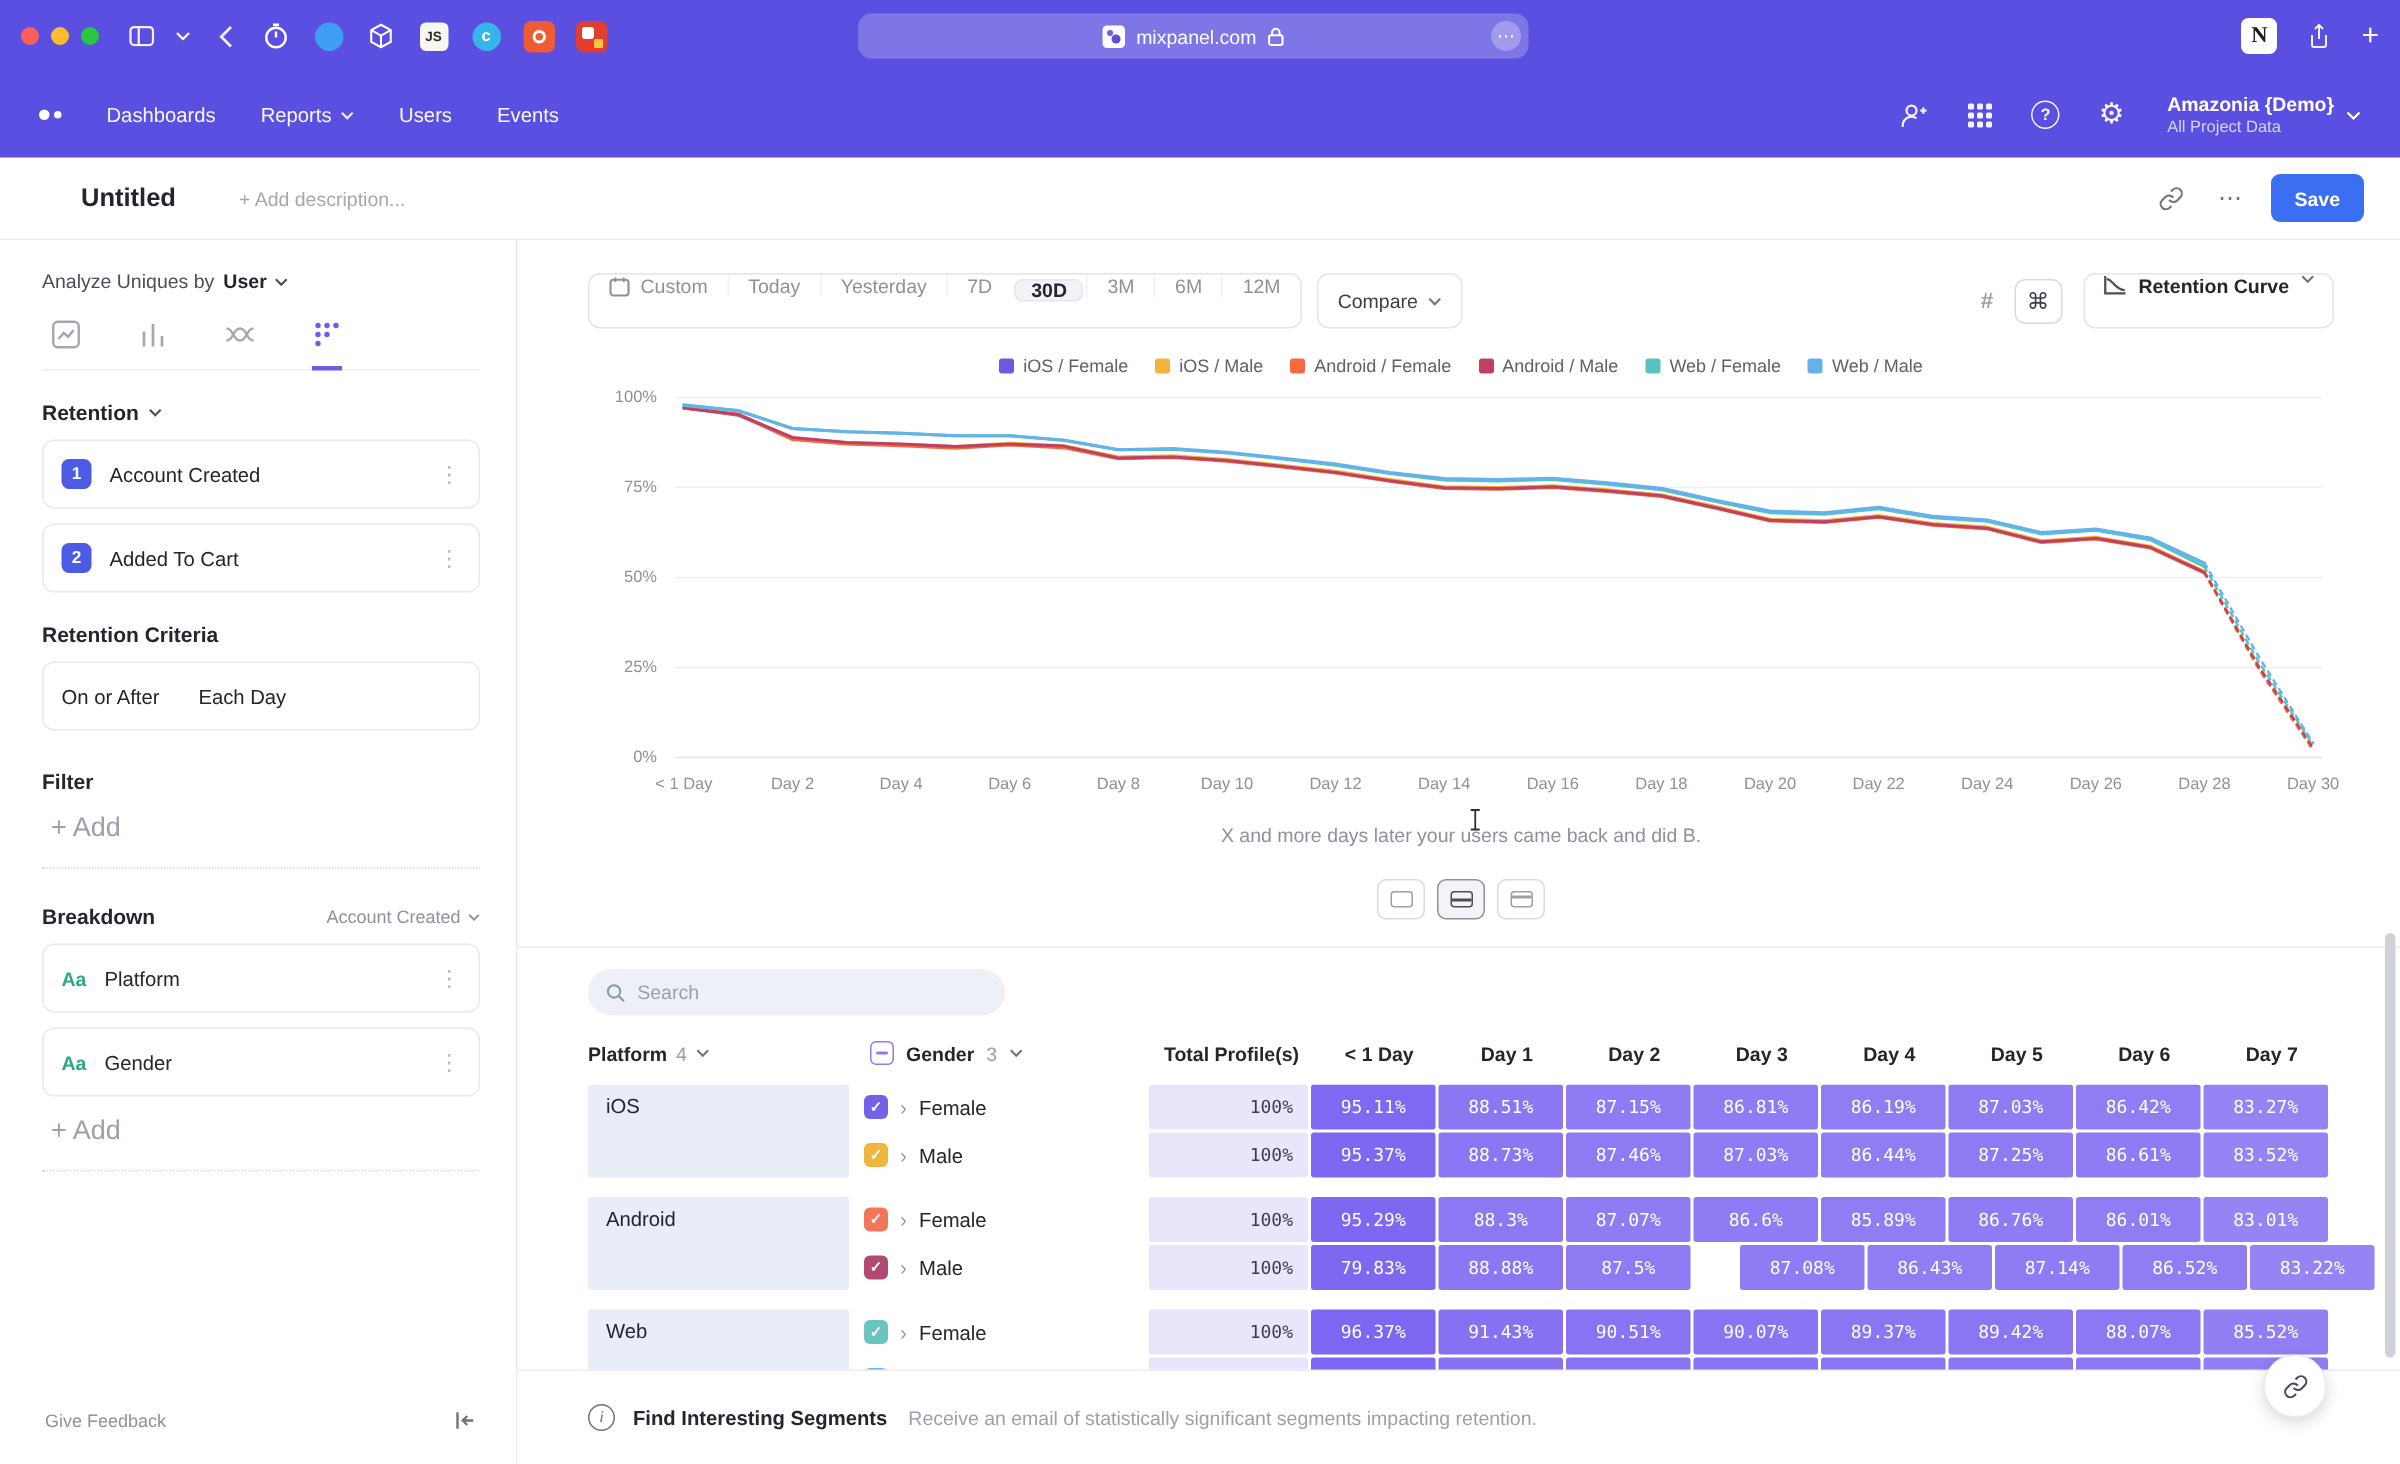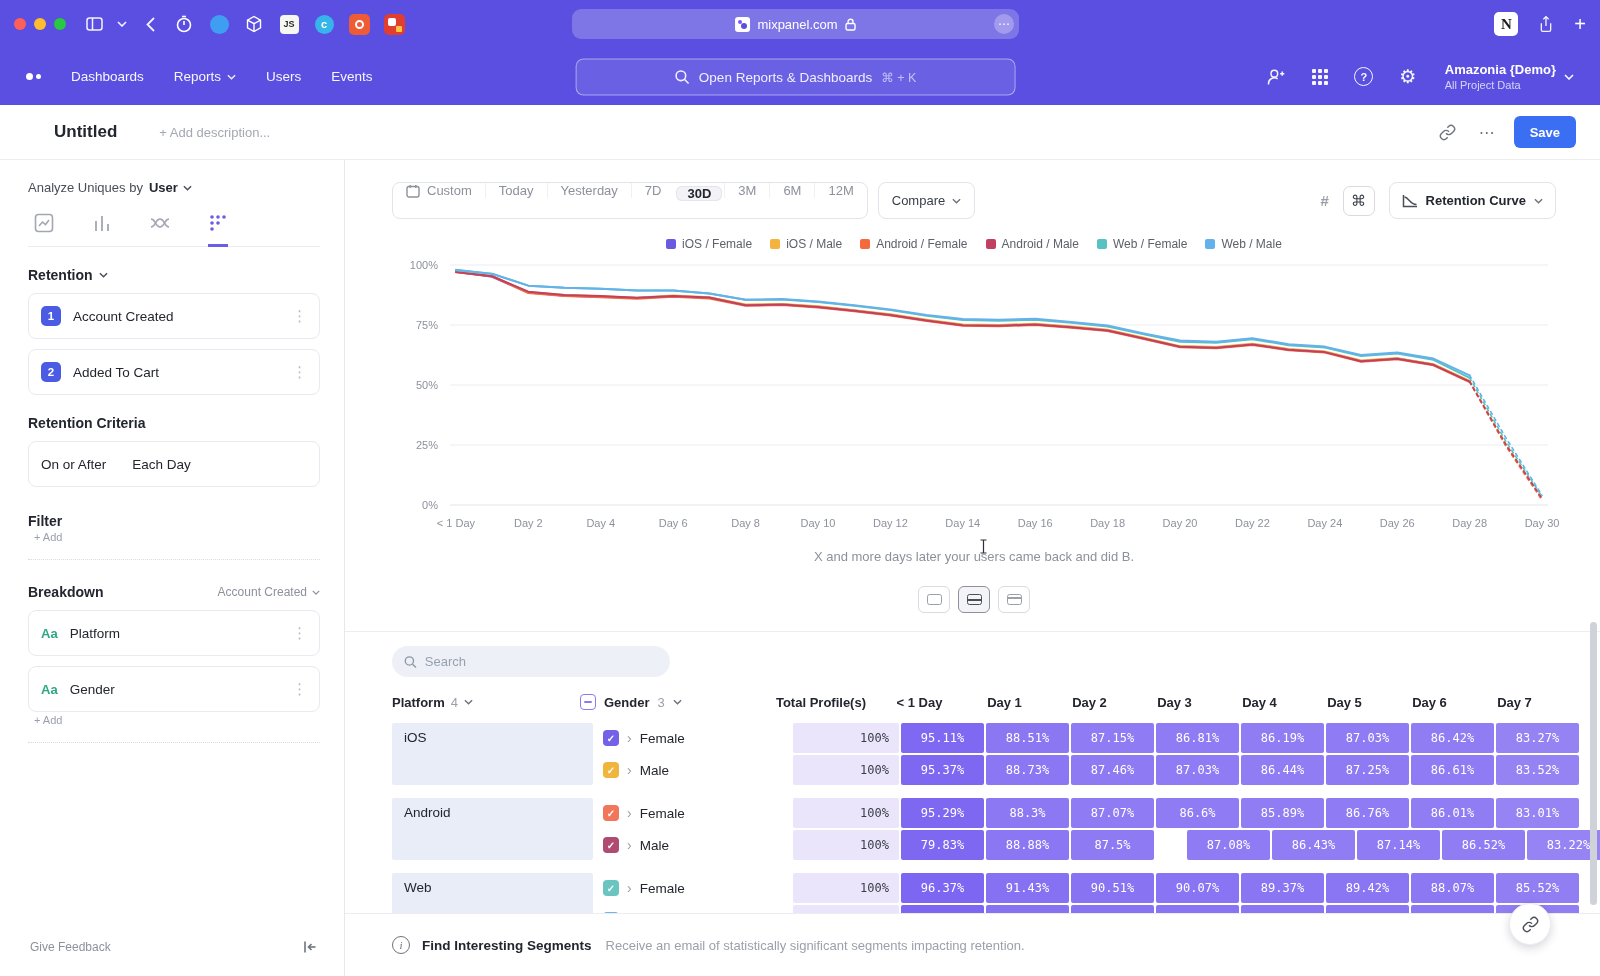--- a/index.html
+++ b/index.html
@@ -71,39 +71,39 @@
   .sb-tab { padding-bottom:11px; color:#a3a7b2; border-bottom:3px solid transparent; margin-bottom:-1px; }
   .sb-tab.active { color:#6c5ce7; border-bottom-color:#6c5ce7; }
   .sec-head { margin-top:20px; font-size:14px; font-weight:600; color:#23262e; display:flex; align-items:center; gap:6px; }
   .sec-head .right { margin-left:auto; font-weight:400; font-size:12px; color:#8d919c; display:flex; align-items:center; gap:5px; }
   .card { border:1px solid #e9e9f0; border-radius:8px; height:46px; display:flex; align-items:center; padding:0 12px; margin-top:10px; background:#fff; }
   .step-badge { width:20px; height:20px; border-radius:5px; background:#4b5be4; color:#fff; font-size:11.5px; font-weight:bold; display:flex; align-items:center; justify-content:center; flex:none; }
   .card .lbl { margin-left:12px; font-size:13.5px; color:#23262e; }
   .card .kebab { margin-left:auto; color:#b6bac2; font-size:15px; }
   .crit-card span { font-size:13.5px; color:#23262e;text-align:center; }
   .crit-card span + span { margin-left:26px; }
-  .add-row { margin-top:2px; color:#9ba0ab; font-size:11px; padding:0 6px 16px; border-bottom:1px dotted #d9dbe2; }
+  .add-row { margin-top:12px; color:#9ba0ab; font-size:18px; padding:0 6px 16px; border-bottom:1px dotted #d9dbe2; }
   .aa { color:#2ea884; font-size:13px; font-weight:bold; }
   .sb-footer { height:58px; flex:none; display:flex; align-items:center; justify-content:space-between; padding:0 26px 0 30px; }
   .feedback { font-size:12px; color:#8d919c; }
 
   
   .main { flex:1; min-width:0; display:flex; flex-direction:column; position:relative; background:#fff; }
   .main-scroll { flex:1; min-height:0; overflow:hidden; position:relative; }
   .chart-section { padding:22px 44px 0 47px; }
   .toolbar { display:flex; align-items:center; }
   .range-control { display:flex; align-items:flex-start; border:1px solid #e3e4ea; border-radius:8px; height:37px; overflow:hidden; background:#fff; }
   .seg { display:flex; align-items:center; gap:7px; padding:0 13px; font-size:13px; color:#8d919c; border-left:1px solid #f0f1f5; }
   .seg:first-child { border-left:none; }
   .seg.selected { background:#f2f2f7; color:#23262e; font-weight:700; border-radius:6px; margin:3px 2px; padding:0 11px; border-left:none; box-shadow:inset 0 0 0 1px #e4e5ee; }
   .compare-btn { margin-left:10px; display:flex; align-items:center; gap:7px; border:1px solid #e3e4ea; border-radius:8px; height:37px; padding:0 13px; font-size:13px; color:#3a3e48; background:#fff; }
   .tb-spacer { flex:1; }
   .fmt-hash { color:#9aa0aa; font-size:15px; font-weight:600; width:28px; text-align:center; }
   .fmt-cmd { width:32px; height:30px; border:1px solid #d9dae1; border-radius:7px; display:flex; align-items:center; justify-content:center; font-size:15px; color:#3a3e48; margin-left:4px; background:#fff; }
-  .charttype-btn { margin-left:14px; display:flex; align-items:center; gap:8px; border:1px solid #e3e4ea; border-radius:8px; height:37px; padding:0 12px; font-size:13px; font-weight:600; color:#23262e; background:#fff; }
+  .charttype-btn { margin-left:14px; display:flex; align-items:flex-start; gap:8px; border:1px solid #e3e4ea; border-radius:8px; height:37px; padding:0 12px; font-size:13px; font-weight:600; color:#23262e; background:#fff; }
 
   .legend { margin-top:18px; display:flex; justify-content:center; gap:18px; }
   .leg-item { display:flex; align-items:center; gap:6px; font-size:12px; color:#5d6169; }
   .leg-item i { width:10px; height:10px; border-radius:2px; display:block; }
 
   .chart-wrap { margin-top:10px; position:relative; padding-left:58px; padding-right:8px; }
   .ylabels { position:absolute; left:0; top:0; width:46px; height:248px; }
   .ylabels span { position:absolute; right:0; font-size:11px; color:#8d919c; transform:translateY(-50%); }
   .xlabels { position:relative; height:16px; margin-top:8px; margin-left:58px; margin-right:8px; }
   .xlabels span { position:absolute; transform:translateX(-50%); font-size:11px; color:#8d919c; white-space:nowrap; }
@@ -126,21 +126,21 @@
   .col-plat { width:178px; margin-right:10px; display:flex; align-items:center; gap:6px; }
   .col-gen { width:190px; display:flex; align-items:center; gap:8px; }
   .col-total { width:106px; text-align:right; padding-right:10px; }
   .col-day { width:83px; margin-left:2px; text-align:center; }
   .th { font-size:13px; font-weight:700; color:#23262e; }
   .cnt { color:#9aa0aa; font-weight:400; font-size:13px; }
   .cb-ind { width:16px; height:16px; border:1.6px solid #8b7bf0; border-radius:4px; position:relative; flex:none; background:#fff; }
   .cb-ind::after { content:""; position:absolute; left:3px; right:3px; top:50%; height:2px; margin-top:-1px; background:#8b7bf0; border-radius:1px; }
   .rows-viewport { height:202px; overflow:hidden; }
   .tgroup { display:flex; margin-bottom:13px; }
-  .plat-cell { width:201px; flex:none; background:#e9edf8; border-radius:2px; padding:7px 12px; font-size:13.5px; color:#23262e; margin-right:10px; }
+  .plat-cell { width:174px; flex:none; background:#e9edf8; border-radius:2px; padding:7px 12px; font-size:13.5px; color:#23262e; margin-right:10px; }
   .grows { flex:1; display:flex; flex-direction:column; gap:2px; }
   .trow { display:flex; height:30px; align-items:stretch; }
   .gen-cell { width:190px; flex:none; display:flex; align-items:center; gap:8px; }
   .cb { width:16px; height:16px; border-radius:4px; color:#fff; font-size:10px; font-weight:bold; display:flex; align-items:center; justify-content:center; flex:none; }
   .gchev { color:#9aa0aa; font-size:14px; }
   .gname { font-size:13.5px; color:#23262e; }
   .total-cell { width:106px; flex:none; background:#eae5fa; border-radius:2px; display:flex; align-items:center; justify-content:flex-end; padding-right:10px; font-family:"DejaVu Sans Mono", monospace; font-size:12px; color:#3a3e48; }
   .day-cell { width:83px; flex:none; margin-left:2px; border-radius:2px; display:flex; align-items:center; justify-content:center; color:#fff; font-family:"DejaVu Sans Mono", monospace; font-size:12px; }
   .vscroll-thumb { position:absolute; right:3px; top:462px; width:7px; height:283px; border-radius:4px; background:#d0d2d9; }
 
@@ -253,28 +253,20 @@
             <path d="M1 1l4 4 4-4"></path>
           </svg>
         </div>
         <div class="nav-item">
           <span>Users</span>
         </div>
         <div class="nav-item">
           <span>Events</span>
         </div>
       </div>
-    <div class="nav-search">
-      <svg width="15" height="15" viewBox="0 0 15 15" fill="none" stroke="rgba(255,255,255,.9)" stroke-width="1.6">
-          <circle cx="6.3" cy="6.3" r="4.8"></circle>
-          <line x1="10" y1="10" x2="14" y2="14"></line>
-        </svg>
-      <span>Open Reports &amp; Dashboards</span>
-      <span class="kbd">⌘ + K</span>
-    </div>
     <div class="appnav-right">
       <span class="nav-ico">
         <svg width="20" height="20" viewBox="0 0 24 24" fill="none" stroke="currentColor" stroke-width="1.8">
             <circle cx="10" cy="8" r="4"></circle>
             <path d="M3 21v-1a7 7 0 0 1 11-5.7"></path>
             <path d="M17 8h5M19.5 5.5v5"></path>
           </svg>
       </span>
       <span class="nav-ico">
         <span class="grid-ico">

